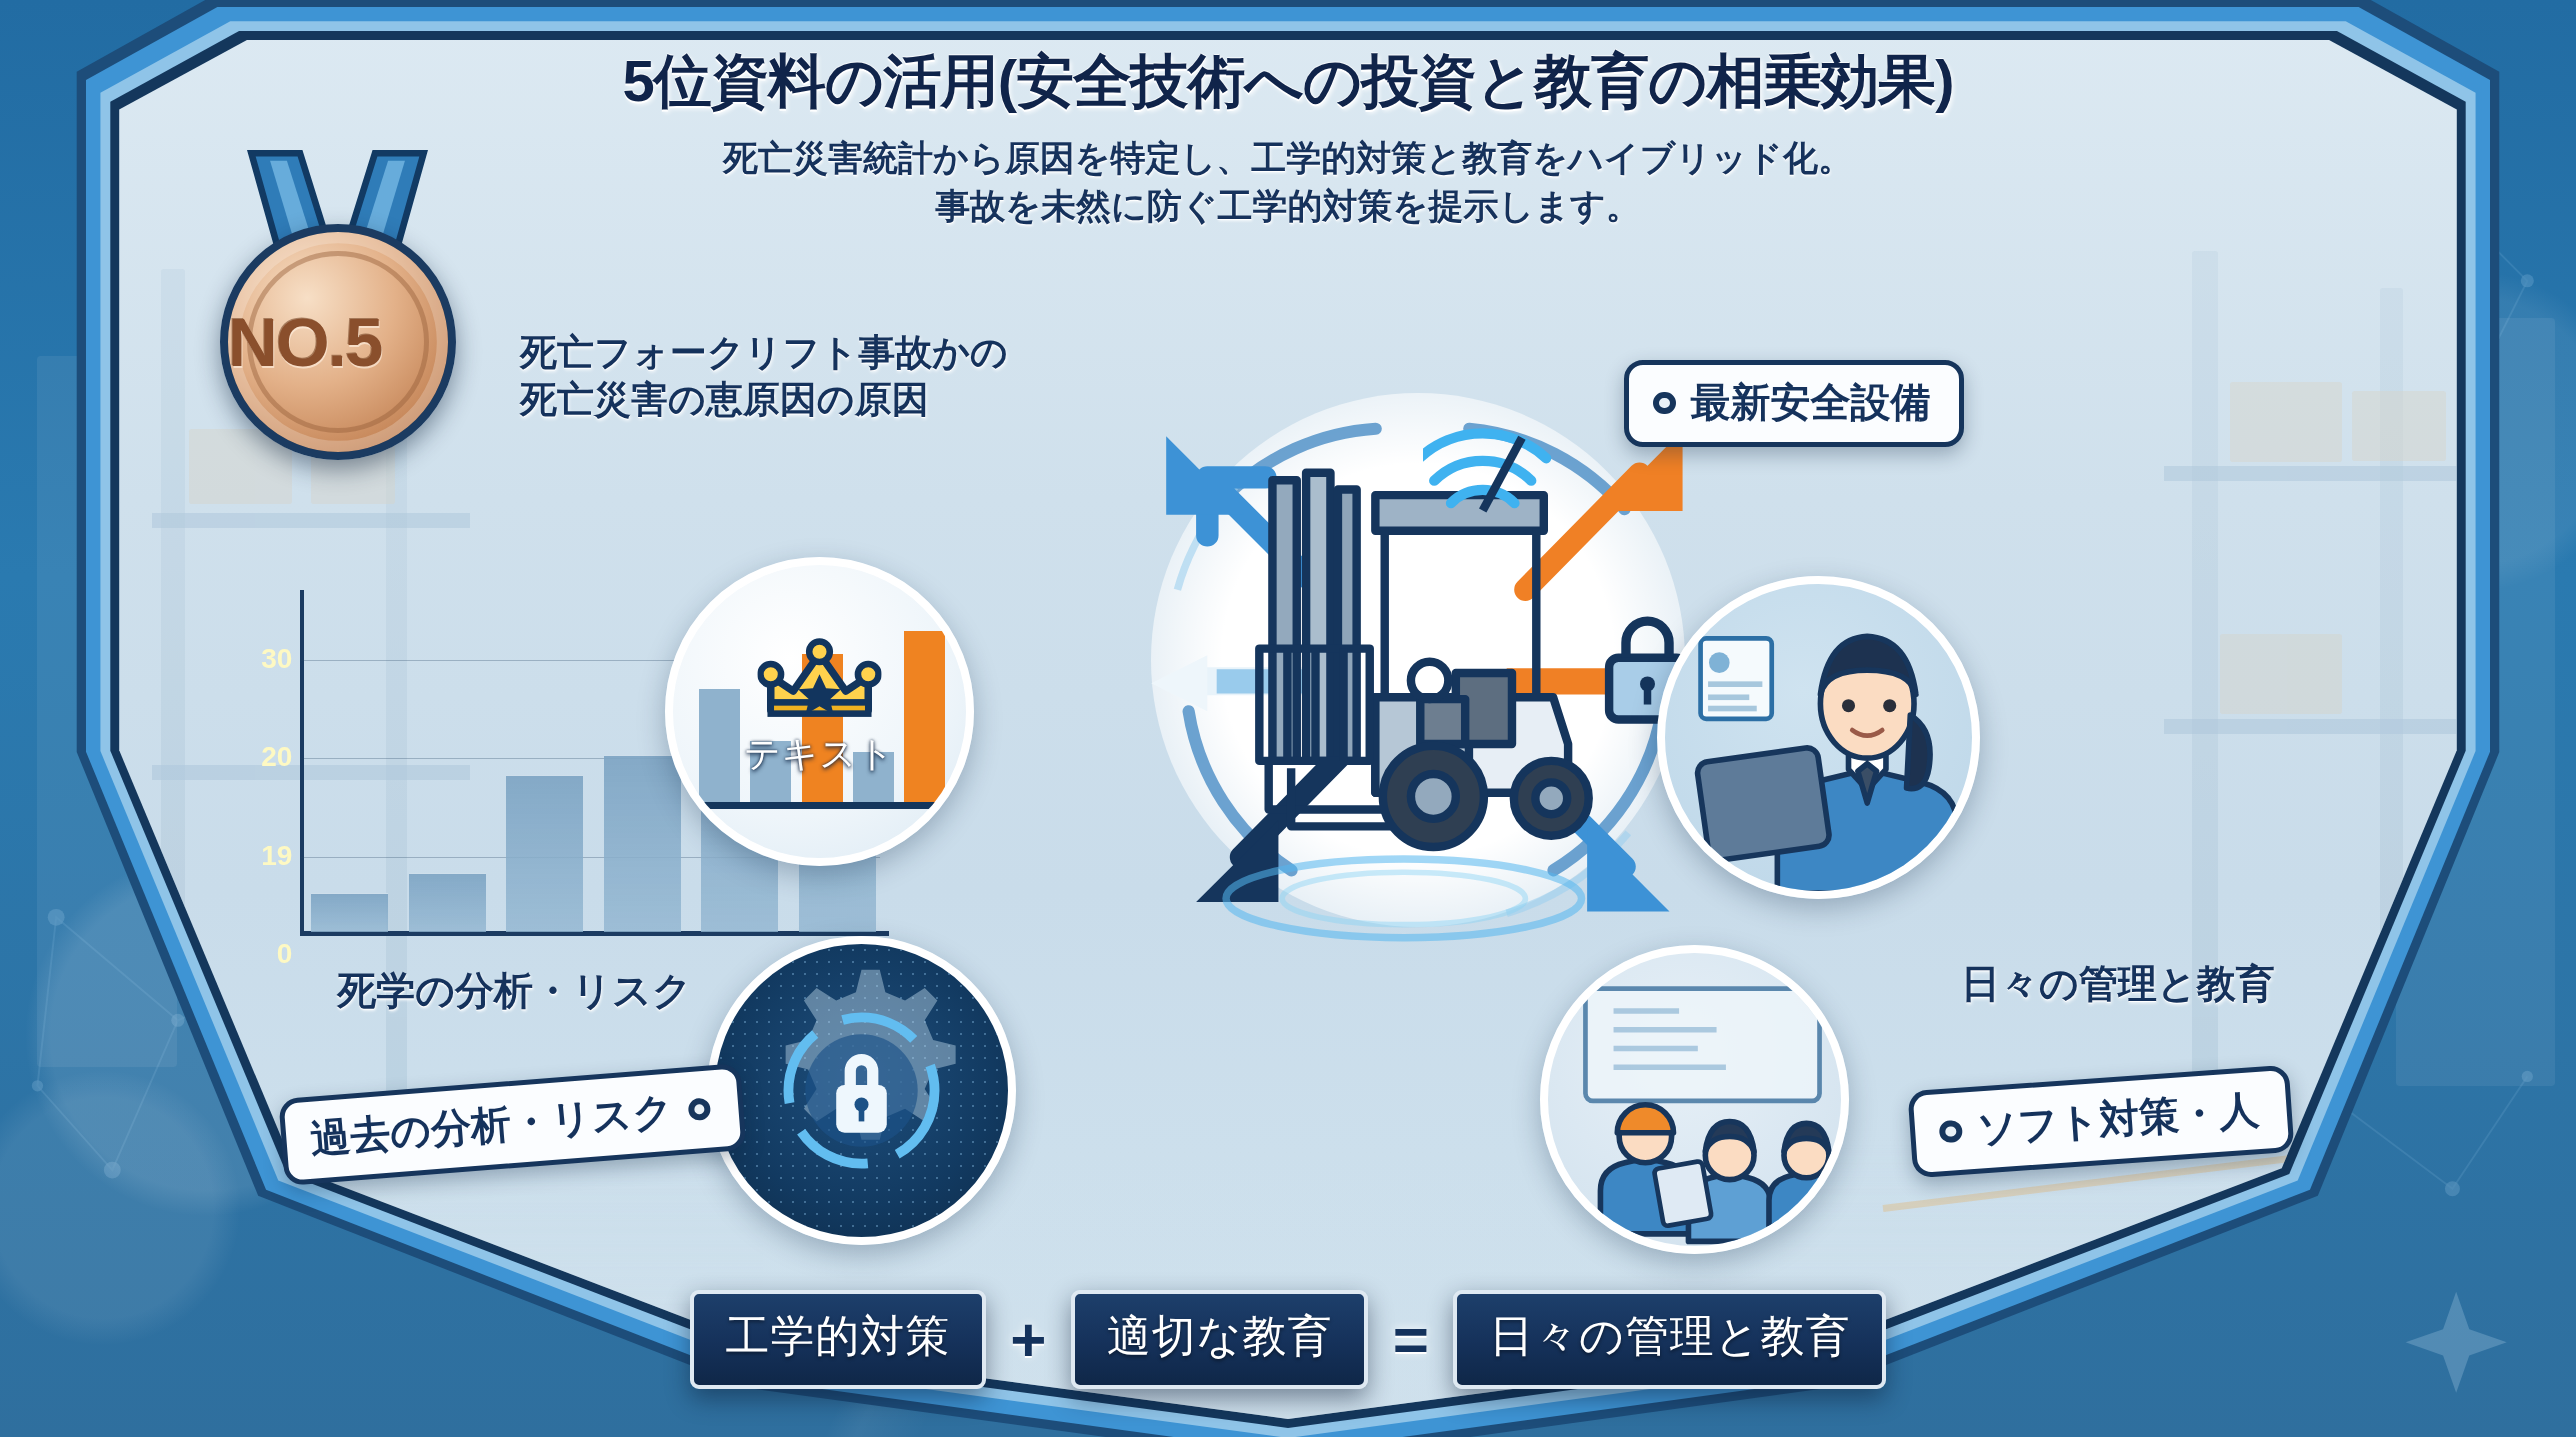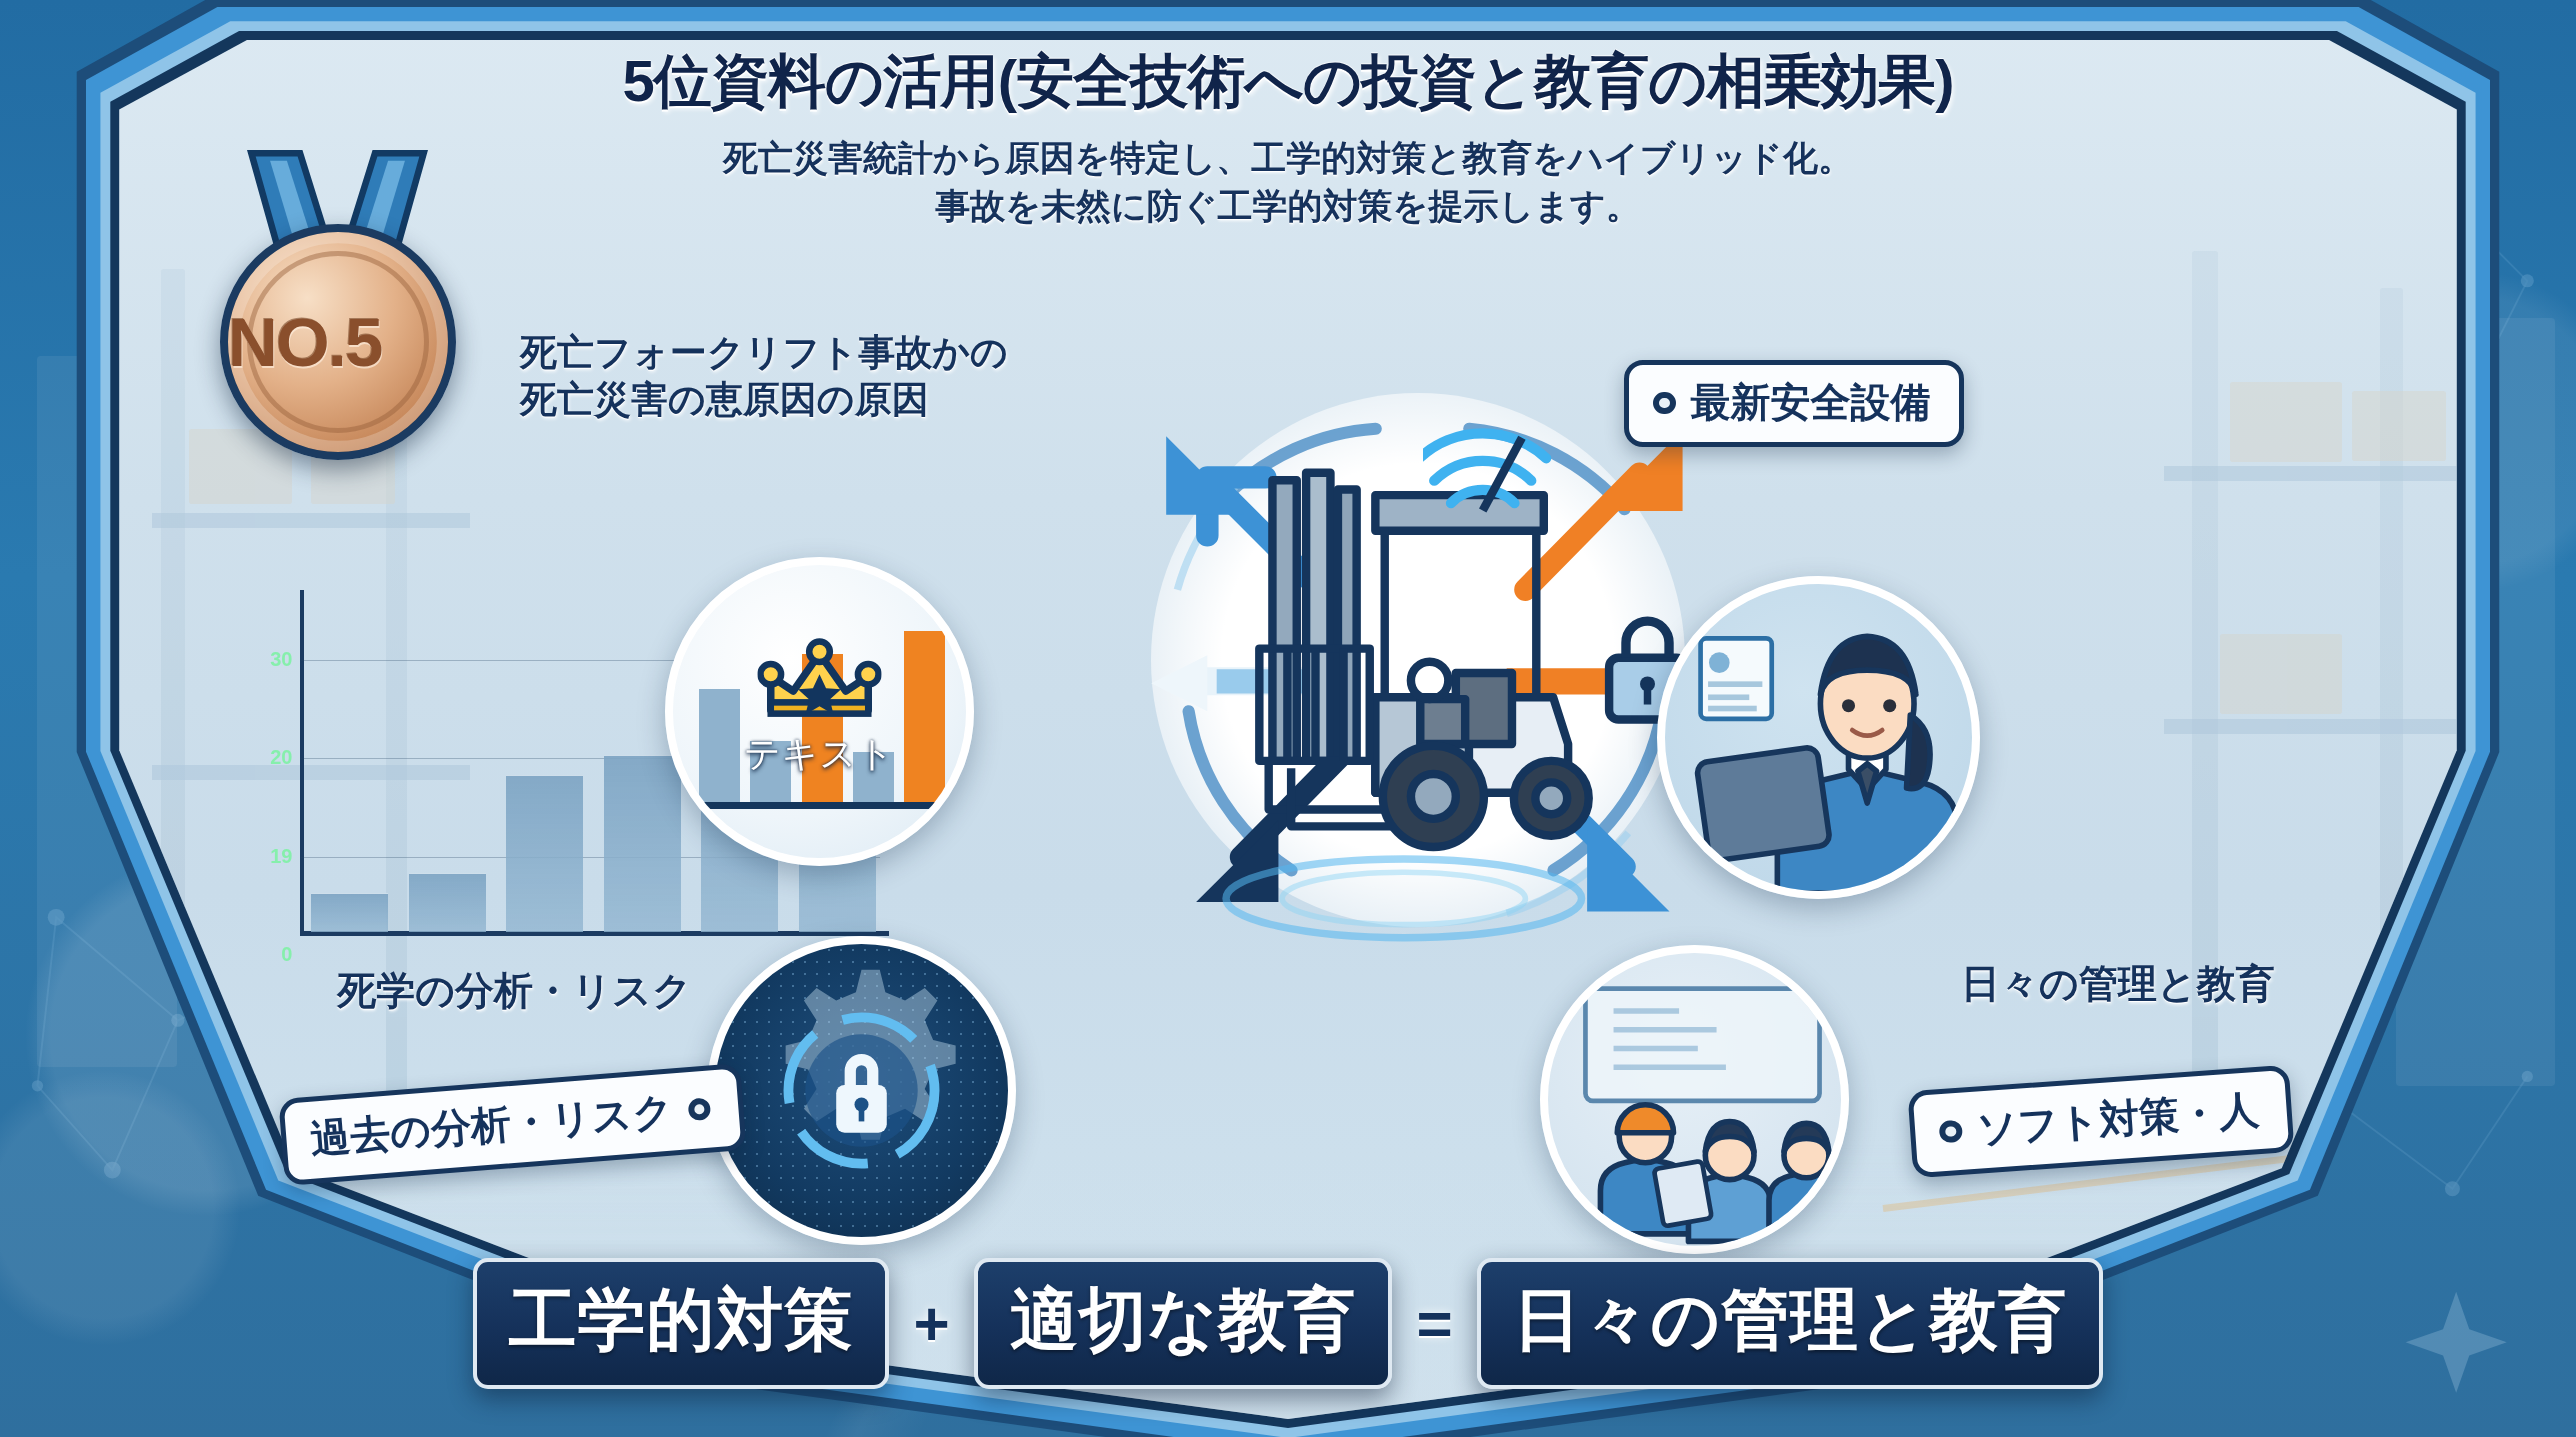--- a/index.html
+++ b/index.html
@@ -94,21 +94,21 @@
     position:relative; font-size:69px; font-weight:700; color:#8a4f2c;
     text-shadow: 0.9px 1.9px 0 rgba(255,240,225,.65), -0.9px -0.9px 0 rgba(110,60,30,.55);
     letter-spacing:-1.9px;
   }
 
   
   .chart{ position:absolute; left:234px; top:590px; width:655px; height:365px; }
   .chart-axis-y{position:absolute;left:66px;top:0;bottom:20.6px;width:3.7px;background:#1b3b61;}
   .chart-axis-x{position:absolute;left:66px;right:0;bottom:19px;height:4.7px;background:#1b3b61;}
   .gridline{position:absolute;left:67px;right:9.4px;height:0.9px;background:rgba(40,70,100,.30);}
-  .ytick{position:absolute;left:9.4px;width:49px;text-align:right;font-size:20px;font-weight:700;color:#86efac;transform:translateY(-52%);}
+  .ytick{position:absolute;left:9.4px;width:49px;text-align:right;font-size:28px;font-weight:700;color:#fef9c3;transform:translateY(-52%);}
   .bars{position:absolute;left:77px;right:13px;bottom:23.4px;top:0;display:flex;align-items:flex-end;gap:20.6px;}
   .bar{flex:1;background:linear-gradient(180deg,rgba(126,165,196,.92),rgba(146,182,209,.80));border-top:1.9px solid rgba(255,255,255,.5);}
   .chart-caption{
     position:absolute; left:215px; top:964px; width:599px; text-align:center;
     font-size:39px; font-weight:700; color:#15325c;
     text-shadow:0 0.9px 0 #fff, 0.9px 1.9px 2.8px rgba(255,255,255,.85);
   }
   .chart-heading{
     position:absolute; left:520px; top:329px; width:580px;
     font-size:37px; font-weight:700; line-height:1.28; color:#15325c;
@@ -182,22 +182,22 @@
   }
   .label-daily{ left:1961px; top:957px; }
 
   
   .equation{
     position:absolute; left:0; right:0; bottom:49px;
     display:flex; align-items:center; justify-content:center; gap:20.6px;
   }
   .eq-chip{
     background:linear-gradient(180deg,#1d3f6b 0%, #15315a 55%, #0f2748 100%);
-    color:#fff; font-size:68px; font-weight:700;
-    padding:13px 32px 19px; border-radius:15px;
+    color:#fff; font-size:44px; font-weight:400;
+    padding:13px 32px 19px; border-radius:9px;
     border:4.7px solid #dfe9f2;
     box-shadow:0 9.4px 24px rgba(8,25,48,.45);
     letter-spacing:0.9px;
     text-shadow:0 1.9px 3.7px rgba(0,0,0,.45);
   }
   .eq-op{
     font-size:62px; font-weight:700; color:#14325c;
     text-shadow:0 1.9px 0 #fff, 0 0 9.4px rgba(255,255,255,.9);
     padding:0 3.7px;
   }

